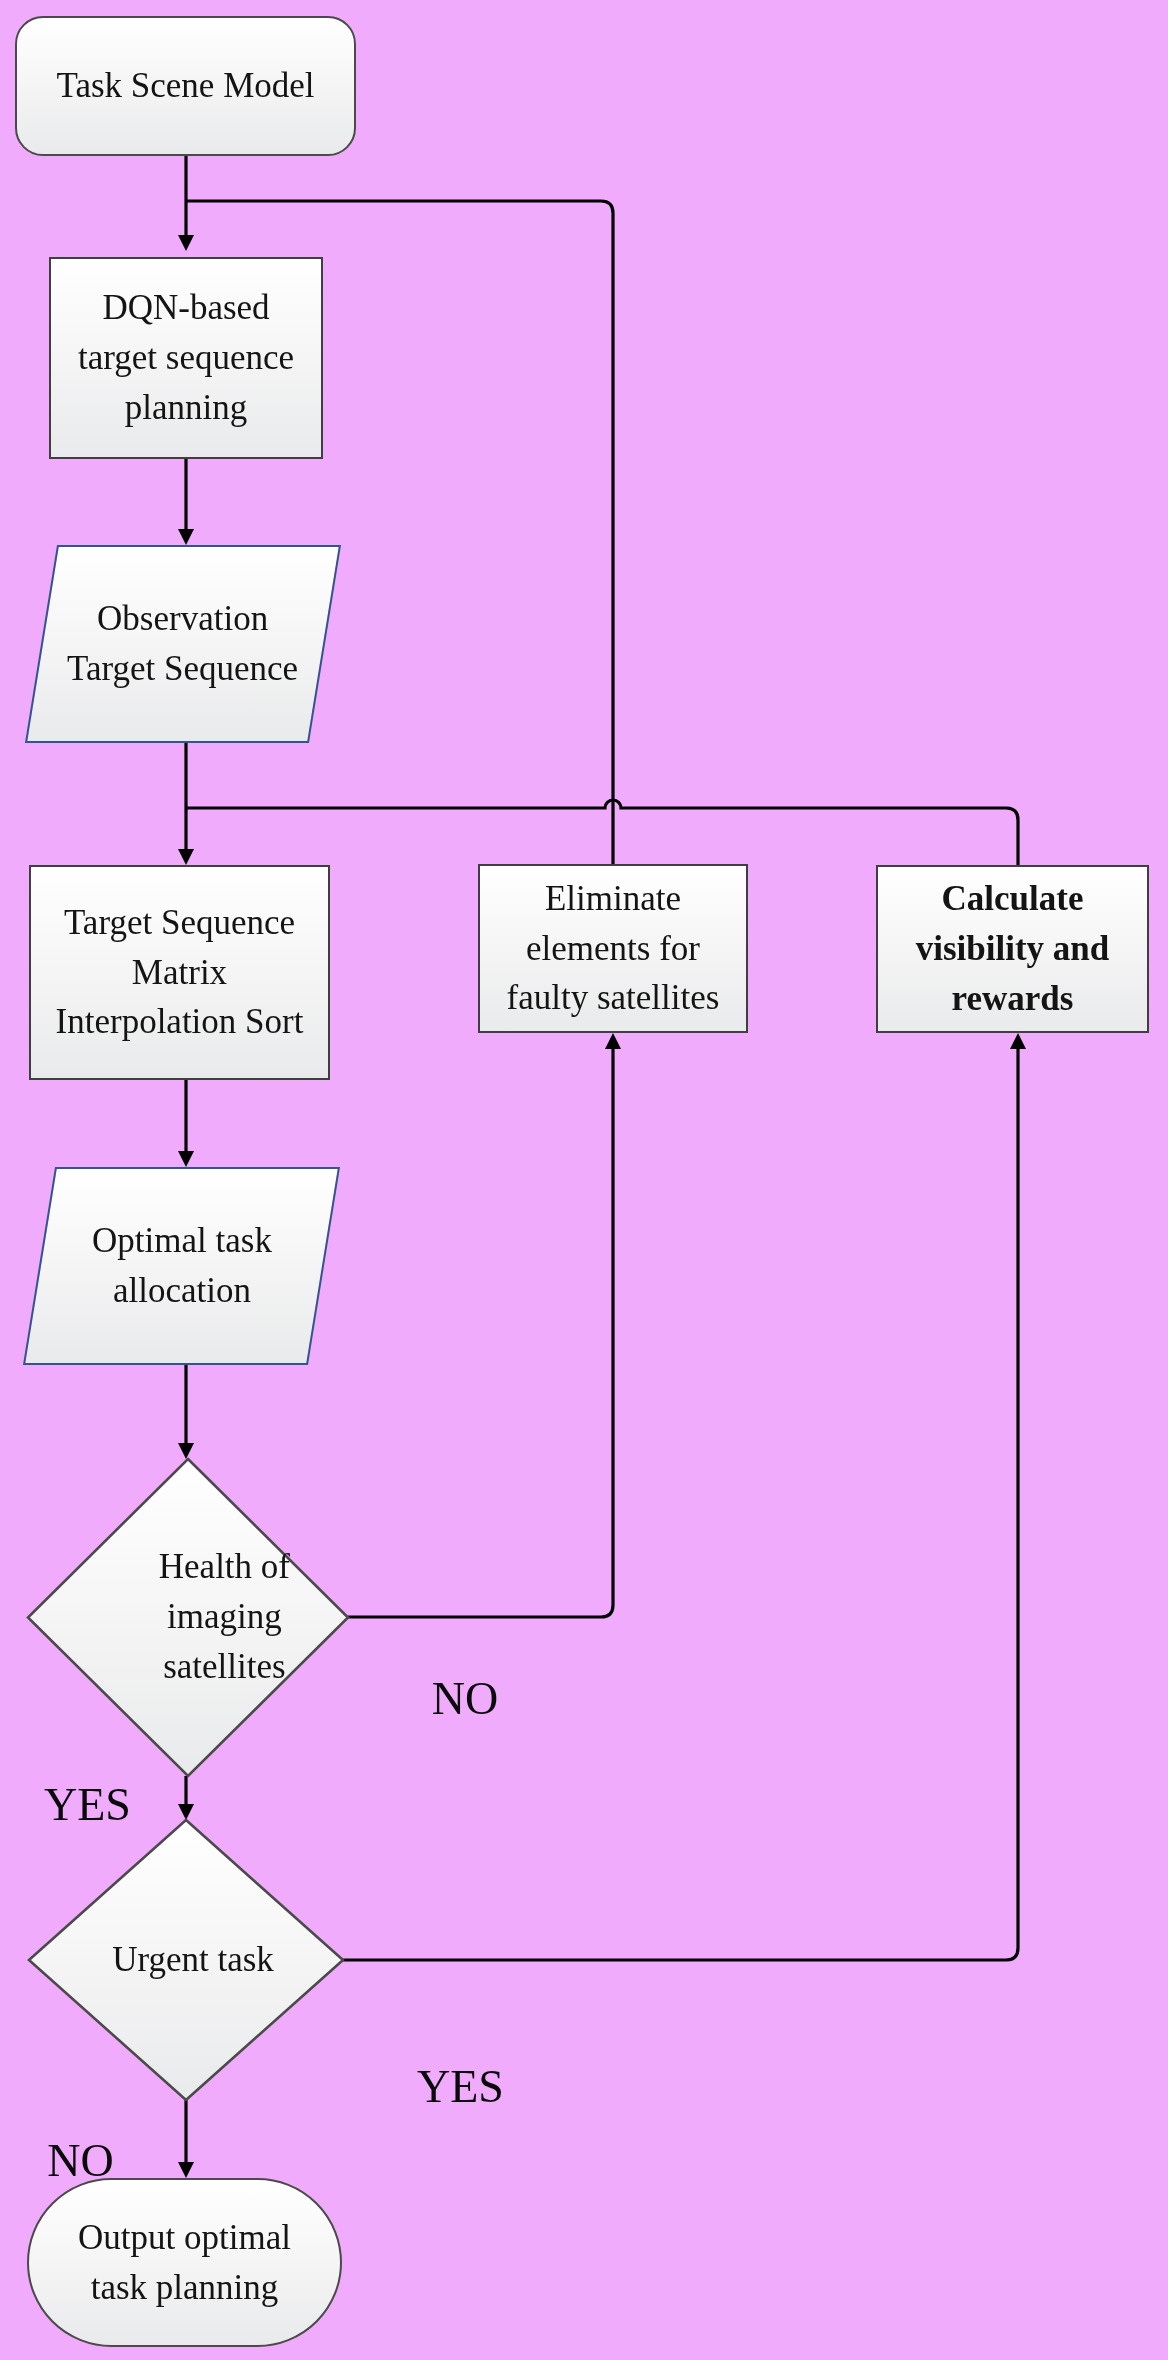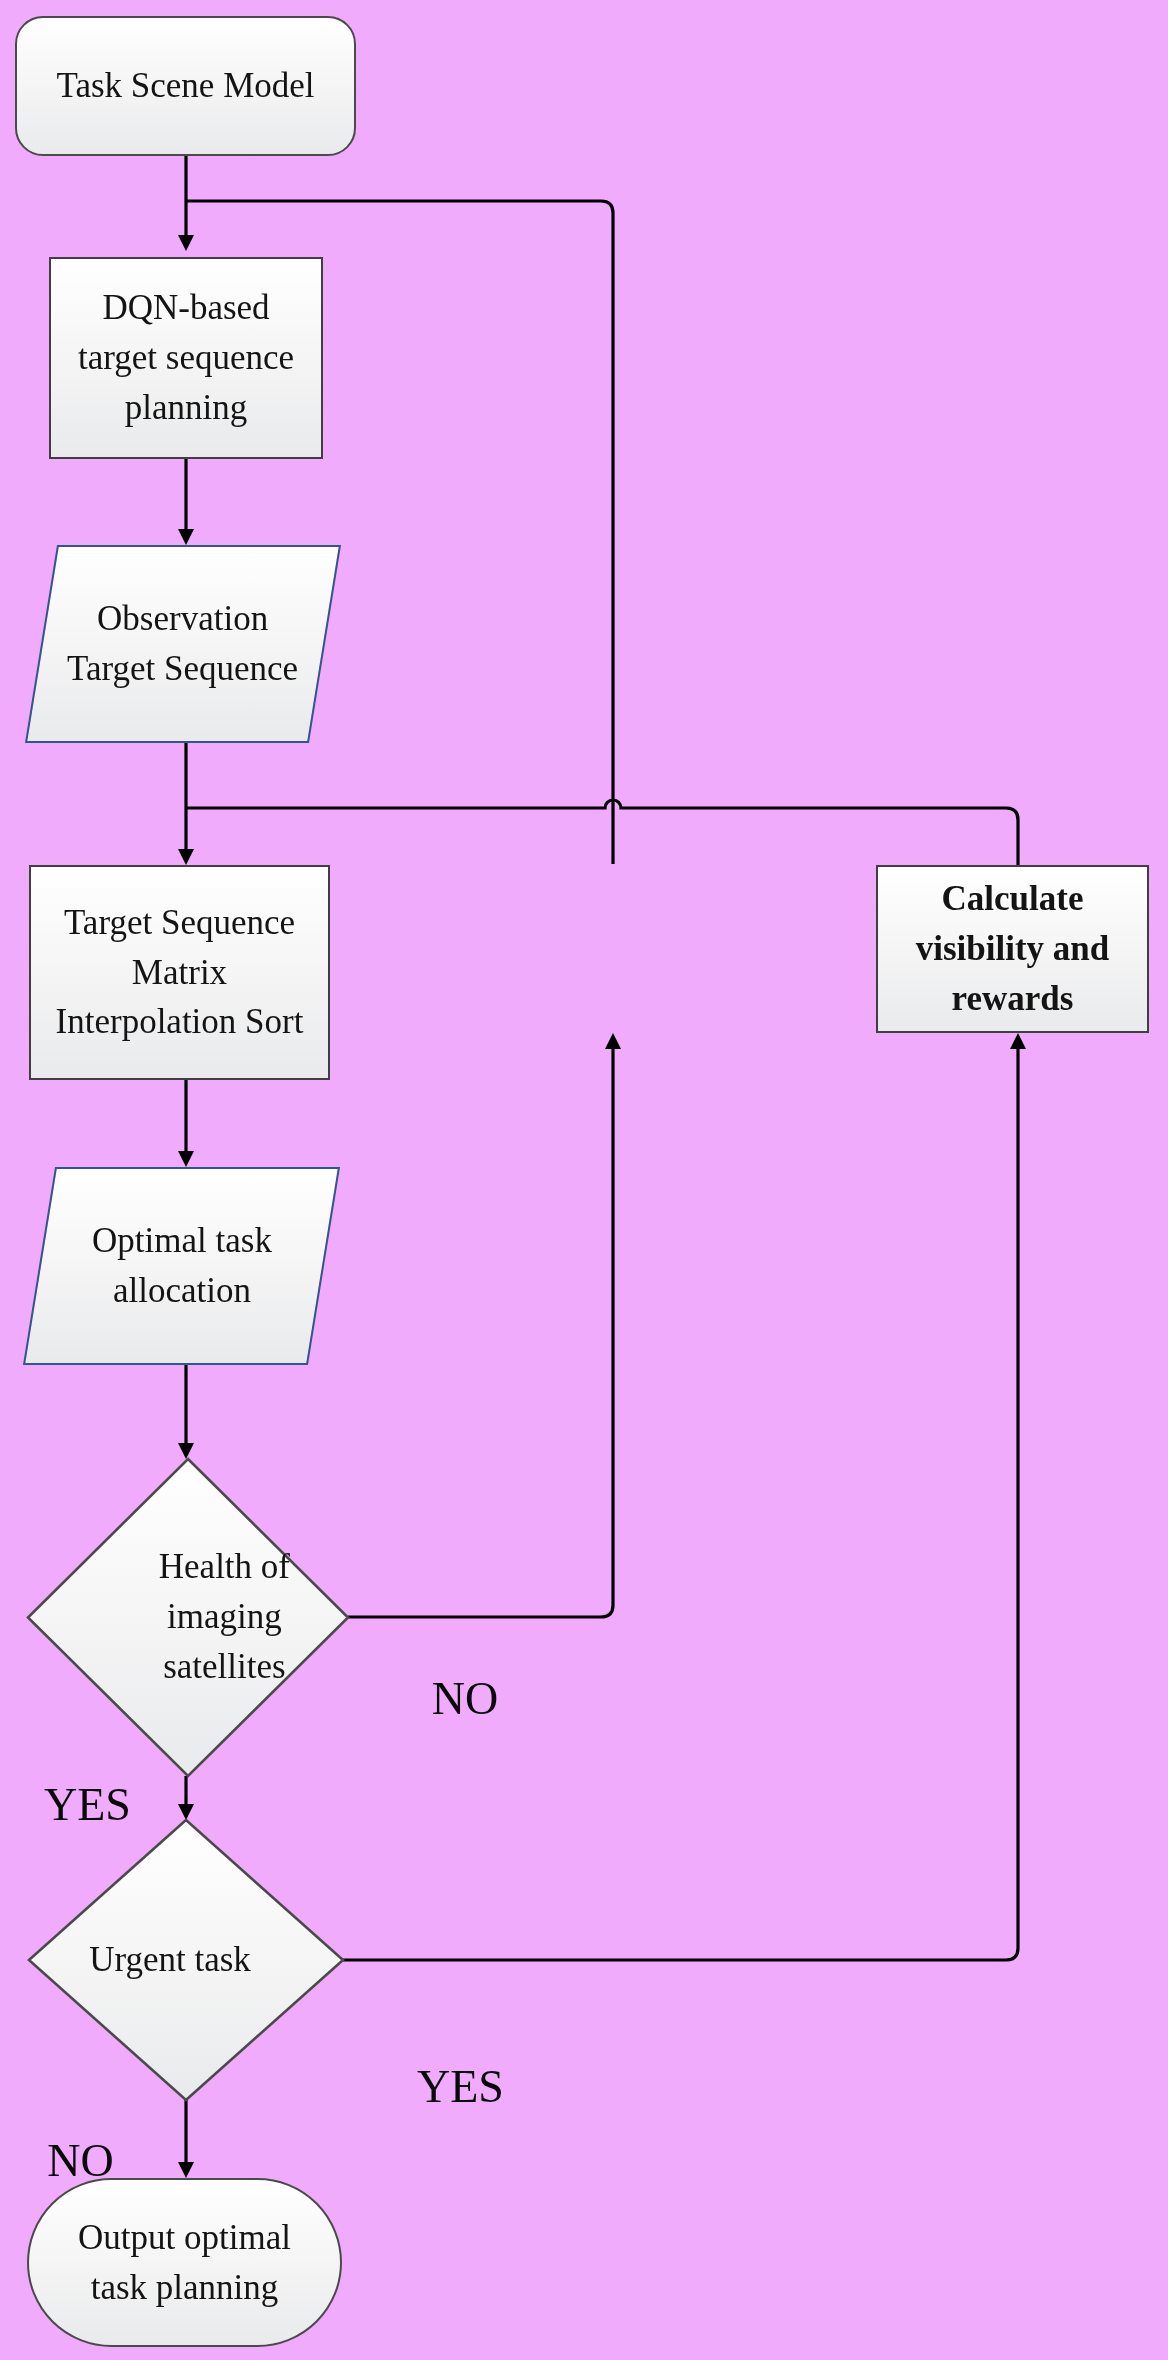--- a/index.html
+++ b/index.html
@@ -91,39 +91,44 @@
     <span>Observation
 Target Sequence</span>
   </div>
 
   <div class="node" style="left:29px; top:865px; width:301px; height:215px;">
     <span>Target Sequence
 Matrix
 Interpolation Sort</span>
   </div>
 
+  <div class="node" style="left:478px; top:864px; width:270px; height:169px;">
+    <span>Eliminate
+elements for
+faulty satellites</span>
+  </div>
 
   <div class="node" style="left:876px; top:865px; width:273px; height:168px;font-weight:bold;">
     <span>Calculate
 visibility and
 rewards</span>
   </div>
 
   <div class="node data-node" style="left:39px; top:1167px; width:285px; height:198px;">
     <span>Optimal task
 allocation</span>
   </div>
 
   <div class="diamond-label" style="left:86px; top:1524px; width:204px; height:186px;justify-content:flex-end;">
     <span>Health of
 imaging
 satellites</span>
   </div>
 
-  <div class="diamond-label" style="left:50px; top:1932px; width:240px; height:56px;">
+  <div class="diamond-label" style="left:73px; top:1932px; width:240px; height:56px;">
     <span>Urgent task</span>
   </div>
 
   <div class="node stadium" style="left:27px; top:2178px; width:315px; height:169px;">
     <span>Output optimal
 task planning</span>
   </div>
 
   <div class="edge-label" style="left:400px; top:1642px; width:130px;">NO</div>
 

